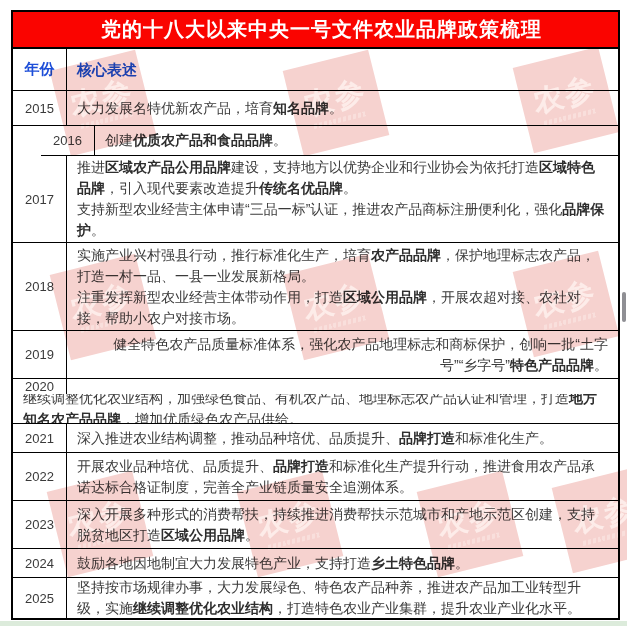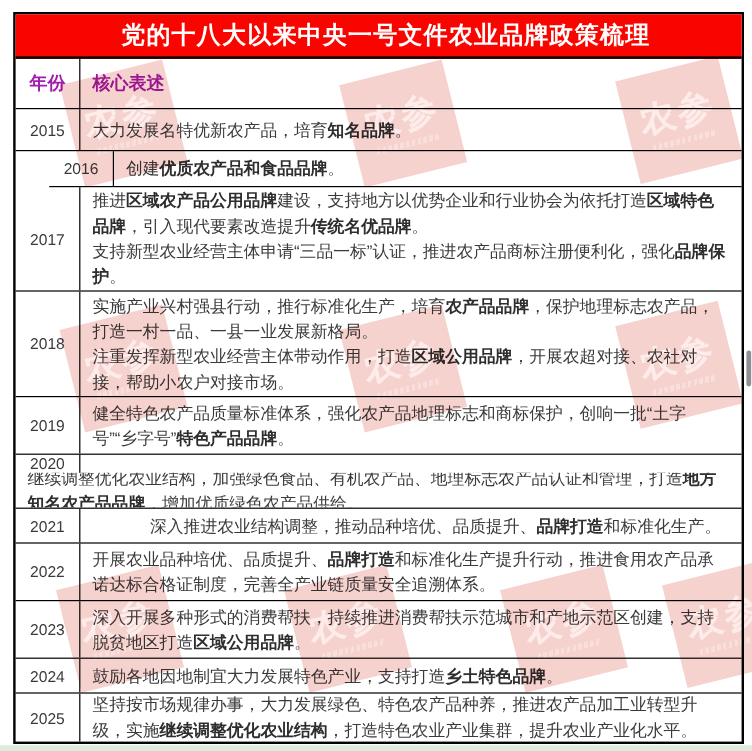--- a/index.html
+++ b/index.html
@@ -24,21 +24,21 @@
     width:54px;flex:none;border-right:1.5px solid #000;box-sizing:border-box;
     display:flex;align-items:center;justify-content:center;
     font-size:13px;color:#3a3a3a;
   }
   .content-cell{
     flex:1;padding:2px 10px;box-sizing:border-box;
     display:flex;flex-direction:column;justify-content:center;
     font-size:14px;color:#3a3a3a;line-height:21px;overflow:hidden;
   }
   .content-cell p{margin:0;}
-  .header-row .year-cell,.header-row .content-cell{font-weight:bold;font-size:15px;color:#a21caf;}
+  .header-row .year-cell,.header-row .content-cell{font-weight:bold;font-size:15px;color:#1d4ed8;}
   .seg-bold{font-weight:bold;color:#2e2e2e;}
   
   .watermark-layer{position:absolute;left:0;top:0;width:627px;height:626px;pointer-events:none;}
   .stamp{
     position:absolute;width:88px;height:88px;box-sizing:border-box;
     background:#f6d2cf;transform:rotate(-14deg);
     mix-blend-mode:multiply;
     display:flex;flex-direction:column;align-items:center;justify-content:center;
   }
   .stamp-text{
@@ -87,33 +87,33 @@
           <p><span>支持新型农业经营主体申请“三品一标”认证，推进农产品商标注册便利化，强化</span><span class="seg-bold">品牌保护</span><span>。</span></p>
         </div>
       </div>
       <div class="row" style="height: 88px;">
         <div class="year-cell">2018</div>
         <div class="content-cell">
           <p><span>实施产业兴村强县行动，推行标准化生产，培育</span><span class="seg-bold">农产品品牌</span><span>，保护地理标志农产品，打造一村一品、一县一业发展新格局。</span></p>
           <p><span>注重发挥新型农业经营主体带动作用，打造</span><span class="seg-bold">区域公用品牌</span><span>，开展农超对接、农社对接，帮助小农户对接市场。</span></p>
         </div>
       </div>
-      <div class="row" style="height: 48px;">
+      <div class="row" style="height: 48px; text-align: right;">
         <div class="year-cell">2019</div>
         <div class="content-cell">
           <p><span>健全特色农产品质量标准体系，强化农产品地理标志和商标保护，创响一批“土字号”“乡字号”</span><span class="seg-bold">特色产品品牌</span><span>。</span></p>
         </div>
       </div>
       <div class="row" style="height: 45px; flex-direction: column;">
         <div class="year-cell">2020</div>
         <div class="content-cell">
           <p><span>继续调整优化农业结构，加强绿色食品、有机农产品、地理标志农产品认证和管理，打造</span><span class="seg-bold">地方知名农产品品牌</span><span>，增加优质绿色农产品供给。</span></p>
         </div>
       </div>
-      <div class="row" style="height: 29px; gap: 48px;">
+      <div class="row" style="height: 29px;">
         <div class="year-cell">2021</div>
         <div class="content-cell">
           <p><span>深入推进农业结构调整，推动品种培优、品质提升、</span><span class="seg-bold">品牌打造</span><span>和标准化生产。</span></p>
         </div>
       </div>
       <div class="row" style="height: 48px;">
         <div class="year-cell">2022</div>
         <div class="content-cell">
           <p><span>开展农业品种培优、品质提升、</span><span class="seg-bold">品牌打造</span><span>和标准化生产提升行动，推进食用农产品承诺达标合格证制度，完善全产业链质量安全追溯体系。</span></p>
         </div>

